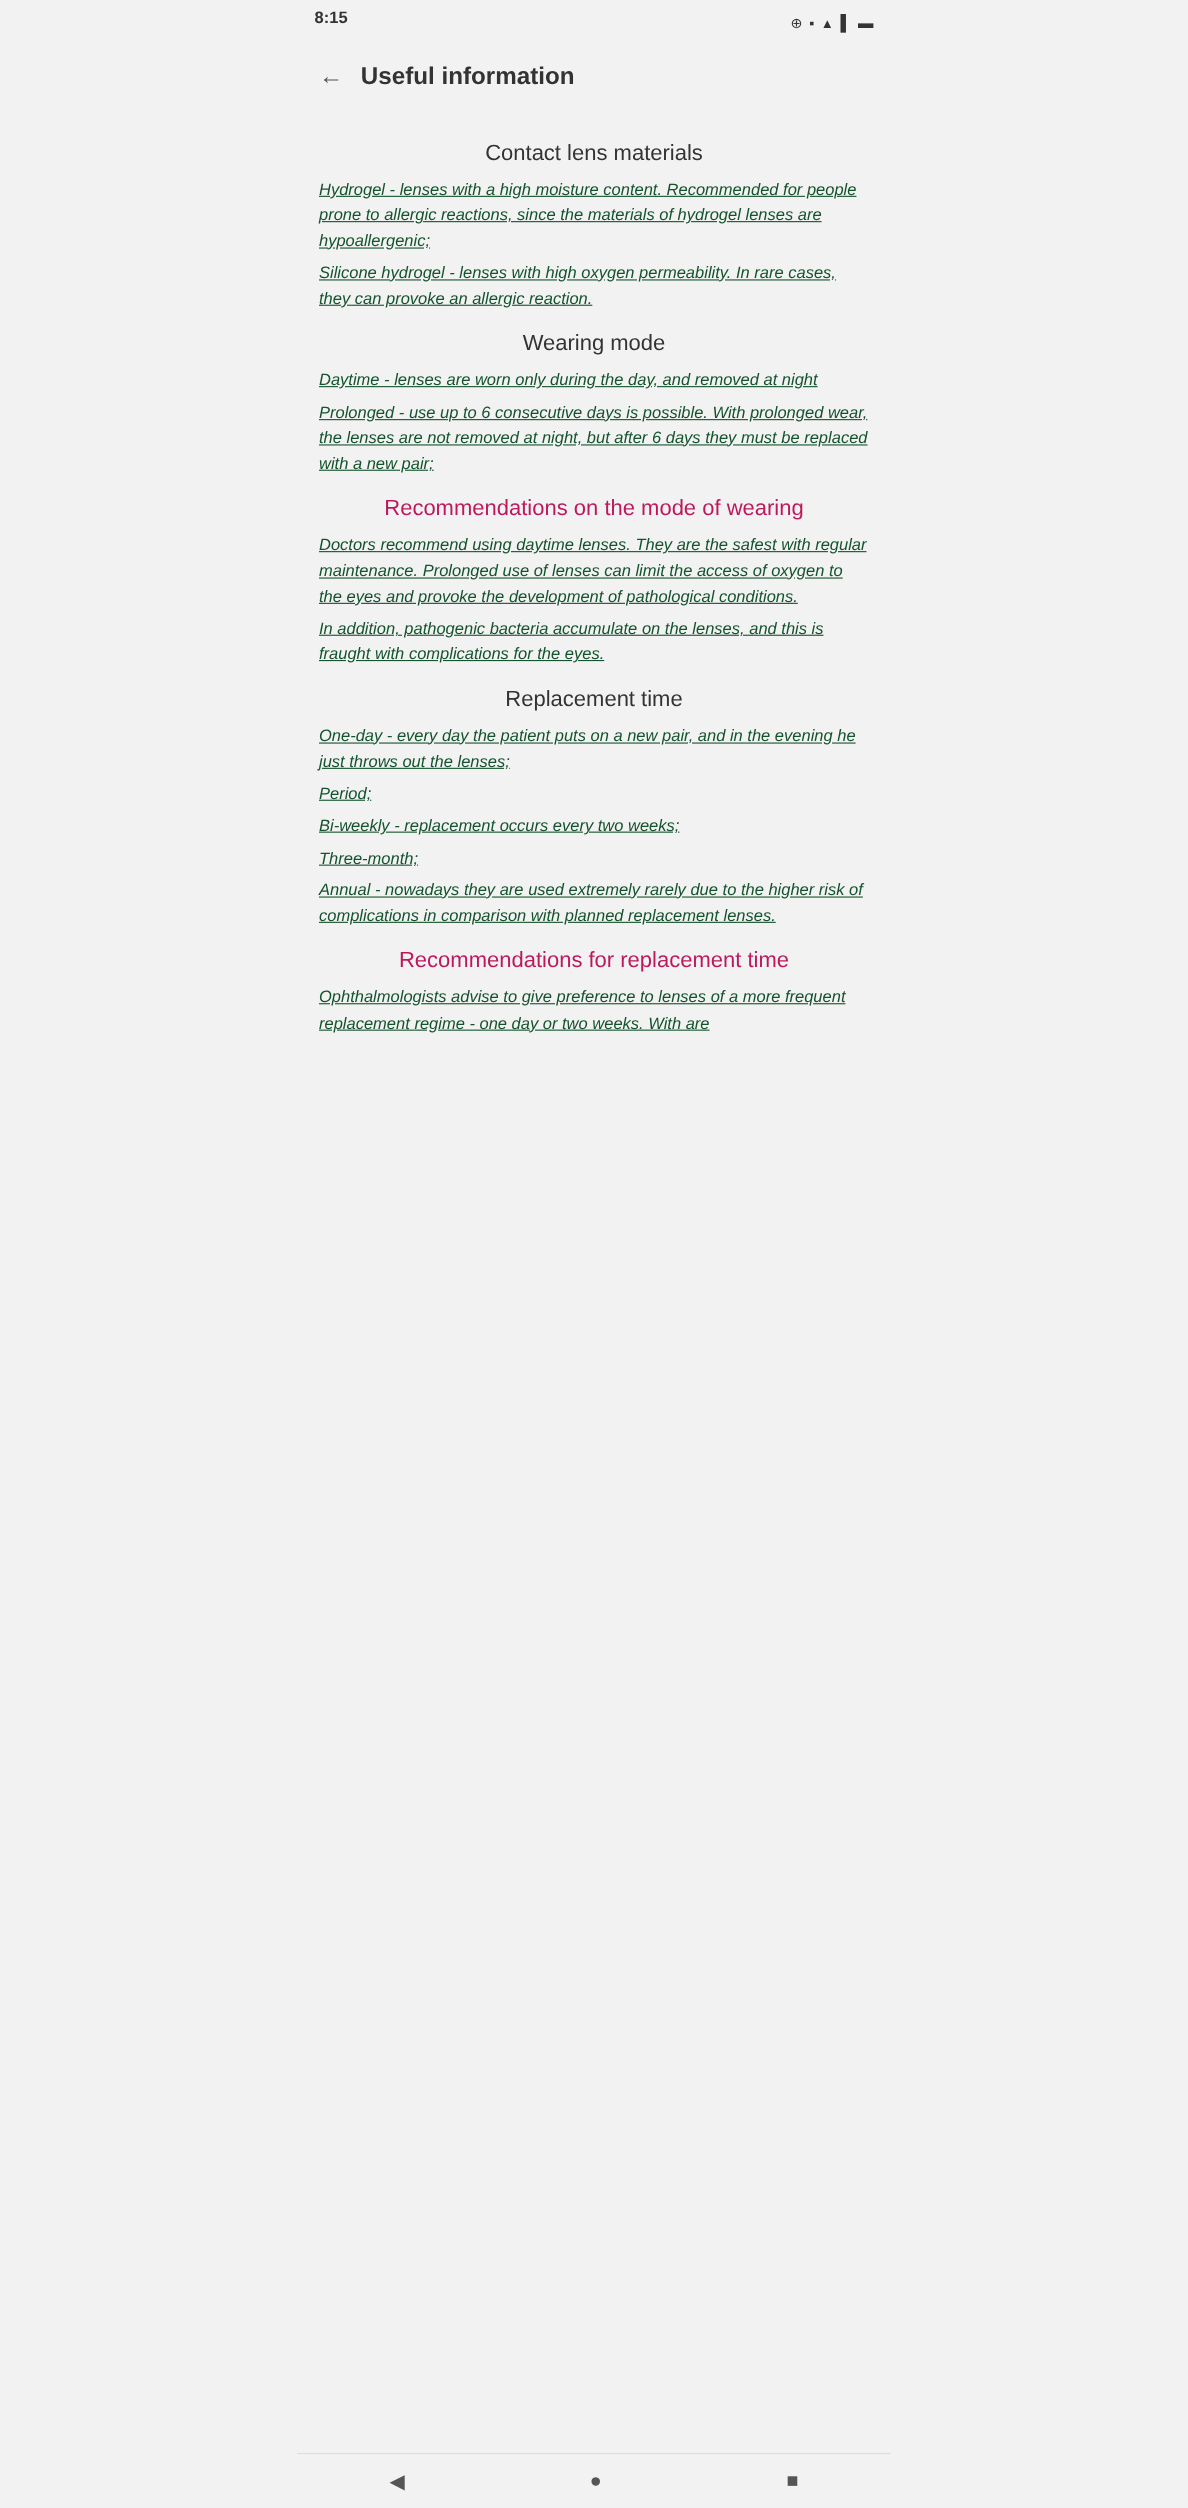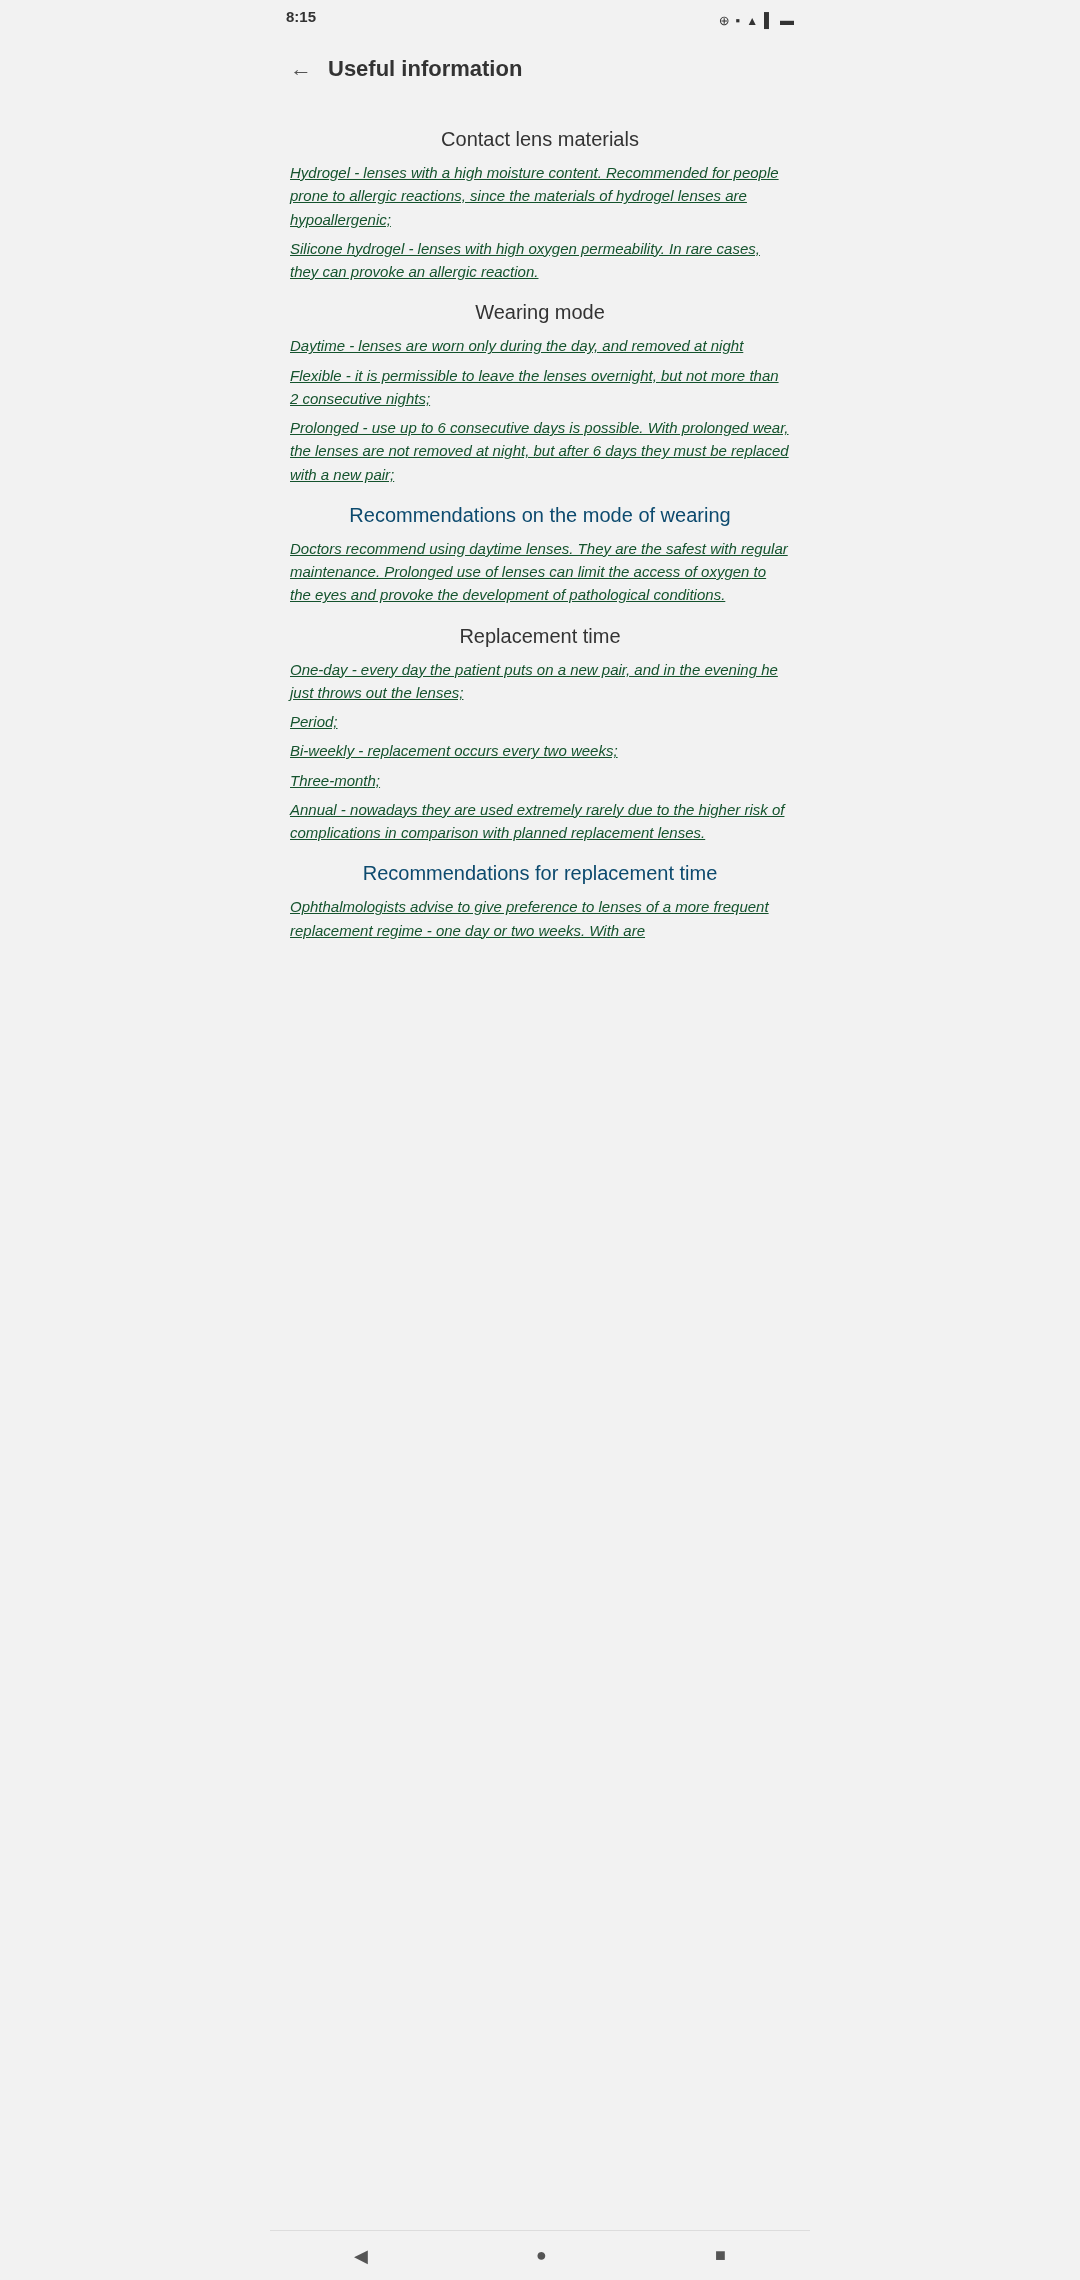--- a/index.html
+++ b/index.html
@@ -69,21 +69,21 @@
       font-size: 20px;
       font-weight: 400;
       color: #333;
       text-align: center;
       margin: 18px 0 10px 0;
     }
 
     .section-heading-colored {
       font-size: 20px;
       font-weight: 400;
-      color: #0c4a6e;
+      color: #be185d;
       text-align: center;
       margin: 18px 0 10px 0;
     }
 
     .body-text {
       font-size: 15px;
       font-style: italic;
       color: #14532d;
       line-height: 1.55;
       margin-bottom: 6px;
@@ -139,25 +139,25 @@
 </div>
 
 <div class="content">
 
   <h2 class="section-heading">Contact lens materials</h2>
   <p class="body-text">Hydrogel - lenses with a high moisture content. Recommended for people prone to allergic reactions, since the materials of hydrogel lenses are hypoallergenic;</p>
   <p class="body-text">Silicone hydrogel - lenses with high oxygen permeability. In rare cases, they can provoke an allergic reaction.</p>
 
   <h2 class="section-heading">Wearing mode</h2>
   <p class="body-text">Daytime - lenses are worn only during the day, and removed at night</p>
-  <p class="body-text">Flexible - it is permissible to leave the lenses overnight, but not more than 2 consecutive nights;</p>
   <p class="body-text">Prolonged - use up to 6 consecutive days is possible. With prolonged wear, the lenses are not removed at night, but after 6 days they must be replaced with a new pair;</p>
 
   <h2 class="section-heading-colored">Recommendations on the mode of wearing</h2>
   <p class="body-text">Doctors recommend using daytime lenses. They are the safest with regular maintenance. Prolonged use of lenses can limit the access of oxygen to the eyes and provoke the development of pathological conditions.</p>
+  <p class="body-text">In addition, pathogenic bacteria accumulate on the lenses, and this is fraught with complications for the eyes.</p>
 
   <h2 class="section-heading">Replacement time</h2>
   <p class="body-text">One-day - every day the patient puts on a new pair, and in the evening he just throws out the lenses;</p>
   <p class="body-text">Period;</p>
   <p class="body-text">Bi-weekly - replacement occurs every two weeks;</p>
   <p class="body-text">Three-month;</p>
   <p class="body-text">Annual - nowadays they are used extremely rarely due to the higher risk of complications in comparison with planned replacement lenses.</p>
 
   <h2 class="section-heading-colored">Recommendations for replacement time</h2>
   <p class="body-text">Ophthalmologists advise to give preference to lenses of a more frequent replacement regime - one day or two weeks. With are</p>

